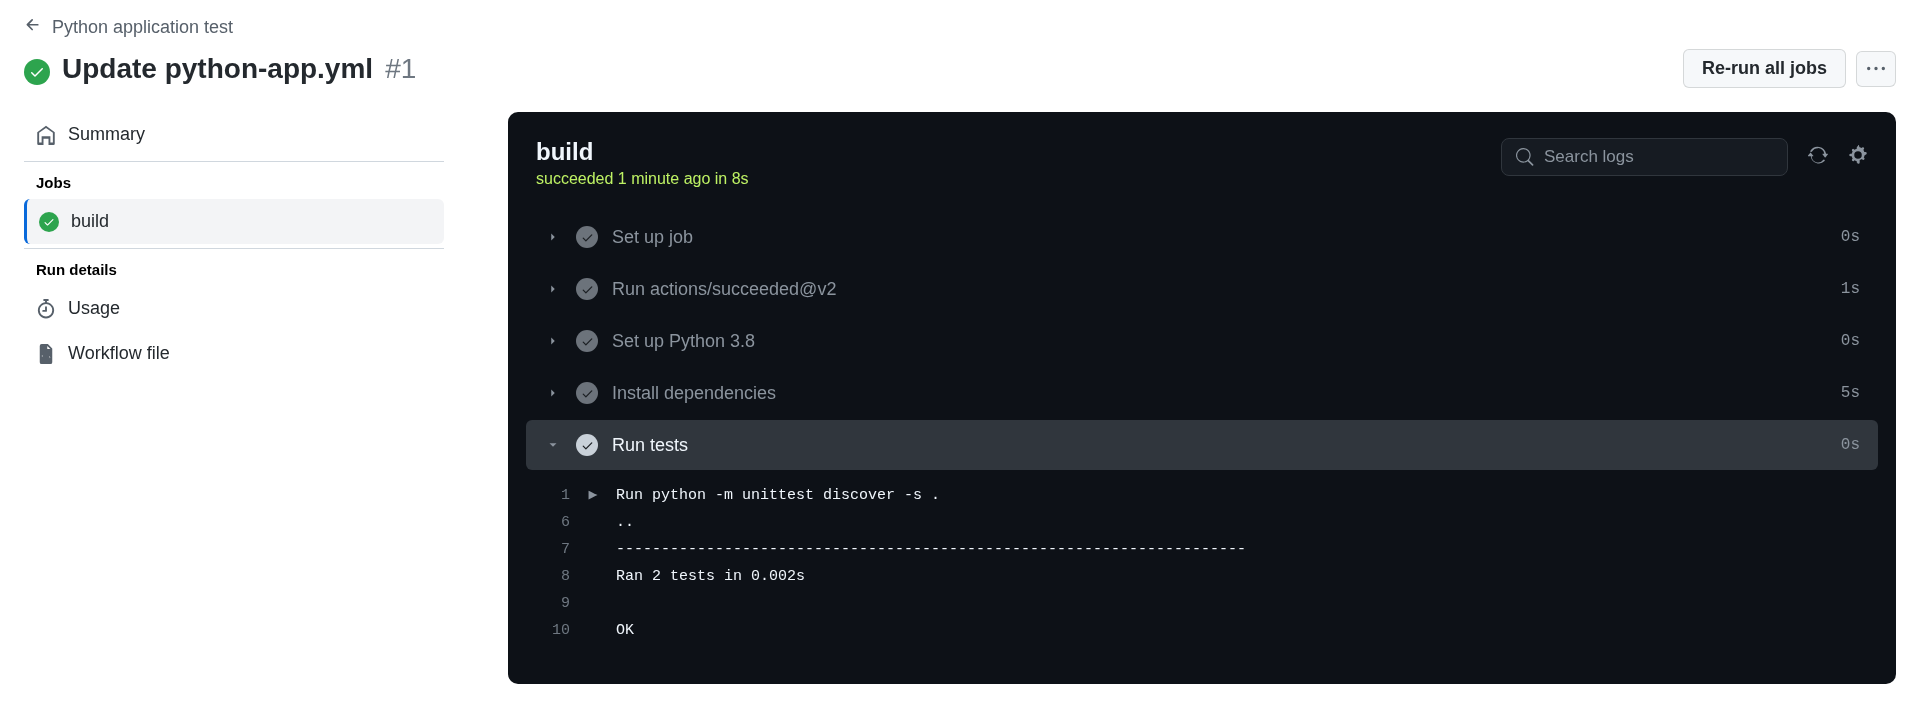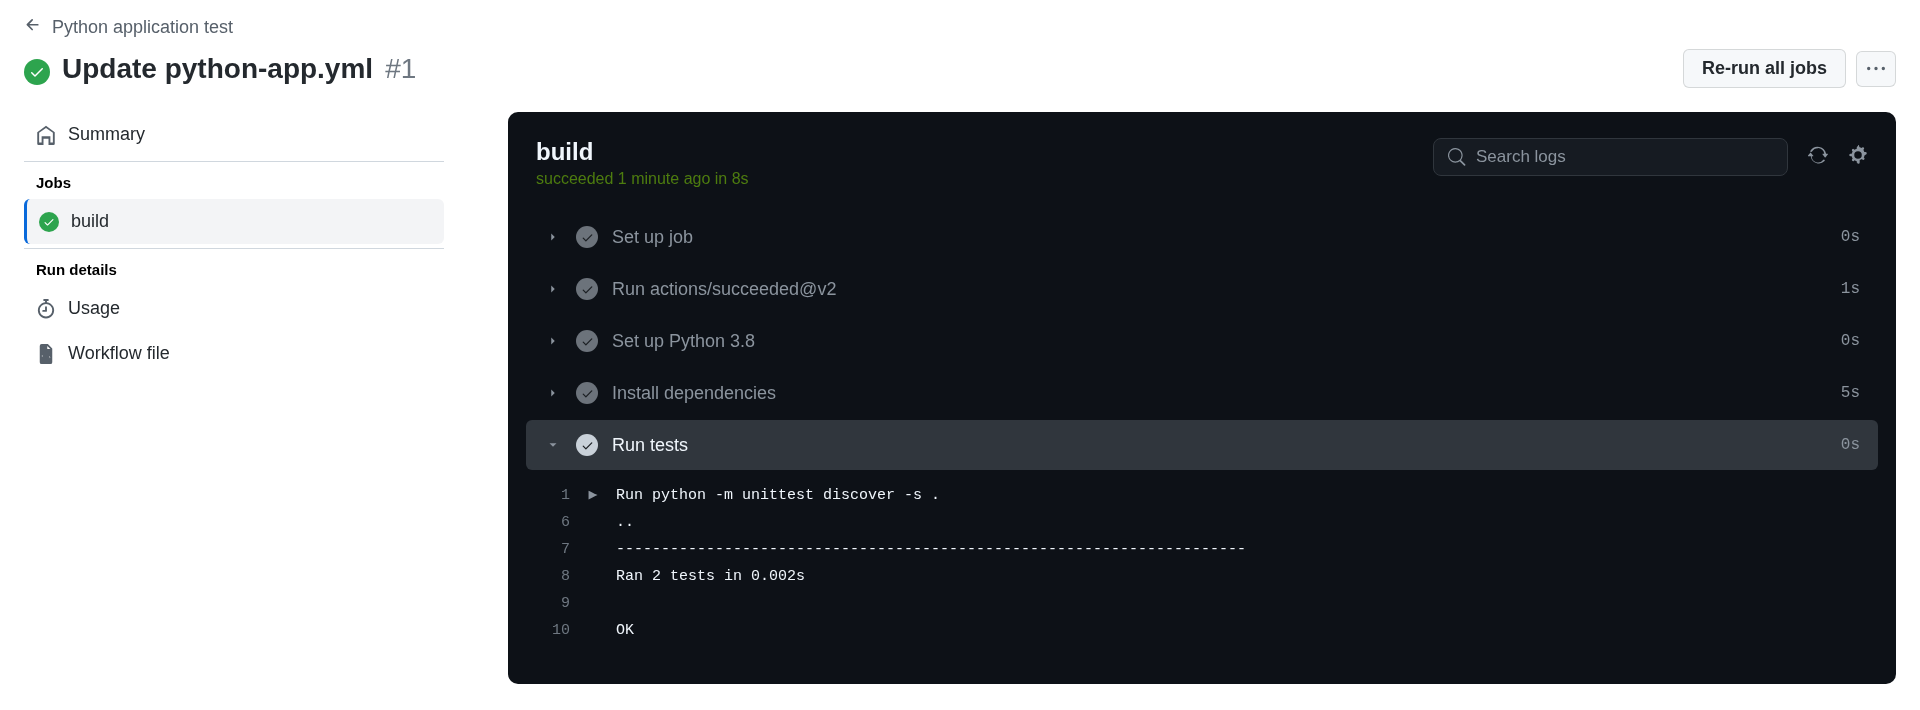--- a/index.html
+++ b/index.html
@@ -166,36 +166,36 @@
       padding: 6px 10px 0 10px;
     }
     .job-title {
       font-size: 24px;
       font-weight: 700;
       color: #f0f6fc;
       margin-bottom: 4px;
     }
     .job-subtitle {
       font-size: 16px;
-      color: #4d7c0f;
+      color: #bef264;
     }
     .log-header-right {
       display: flex;
       align-items: center;
       gap: 20px;
     }
     .search-logs {
       display: flex;
       align-items: center;
       gap: 10px;
       background: #161b22;
       border: 1px solid #30363d;
       border-radius: 8px;
       padding: 8px 14px;
-      width: 355px;
+      width: 287px;
     }
     .search-logs input {
       background: transparent;
       border: none;
       outline: none;
       color: #c9d1d9;
       font-size: 17px;
       flex: 1;
     }
     .search-logs input::placeholder {

